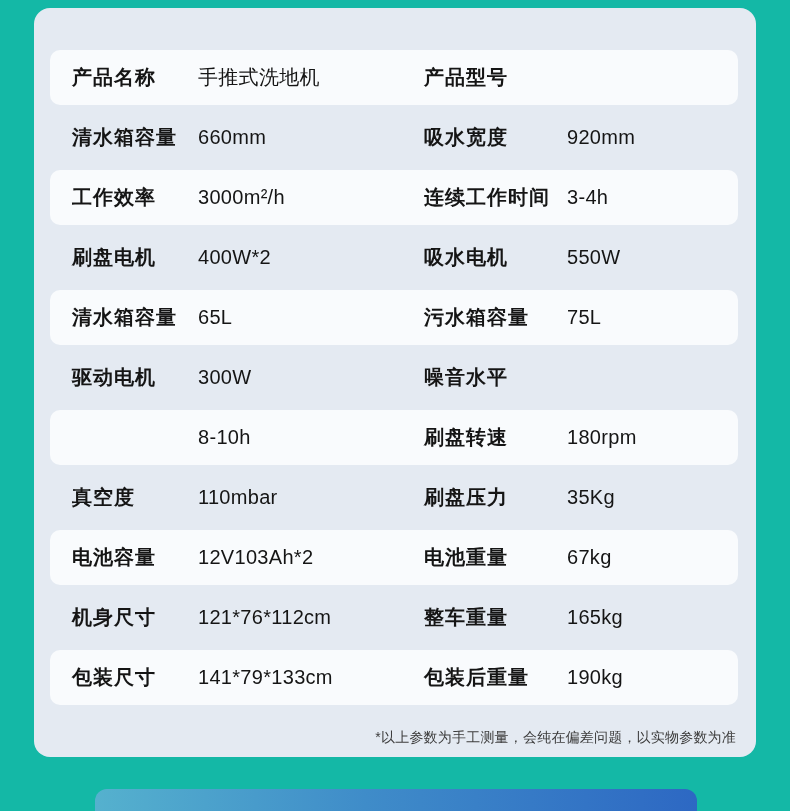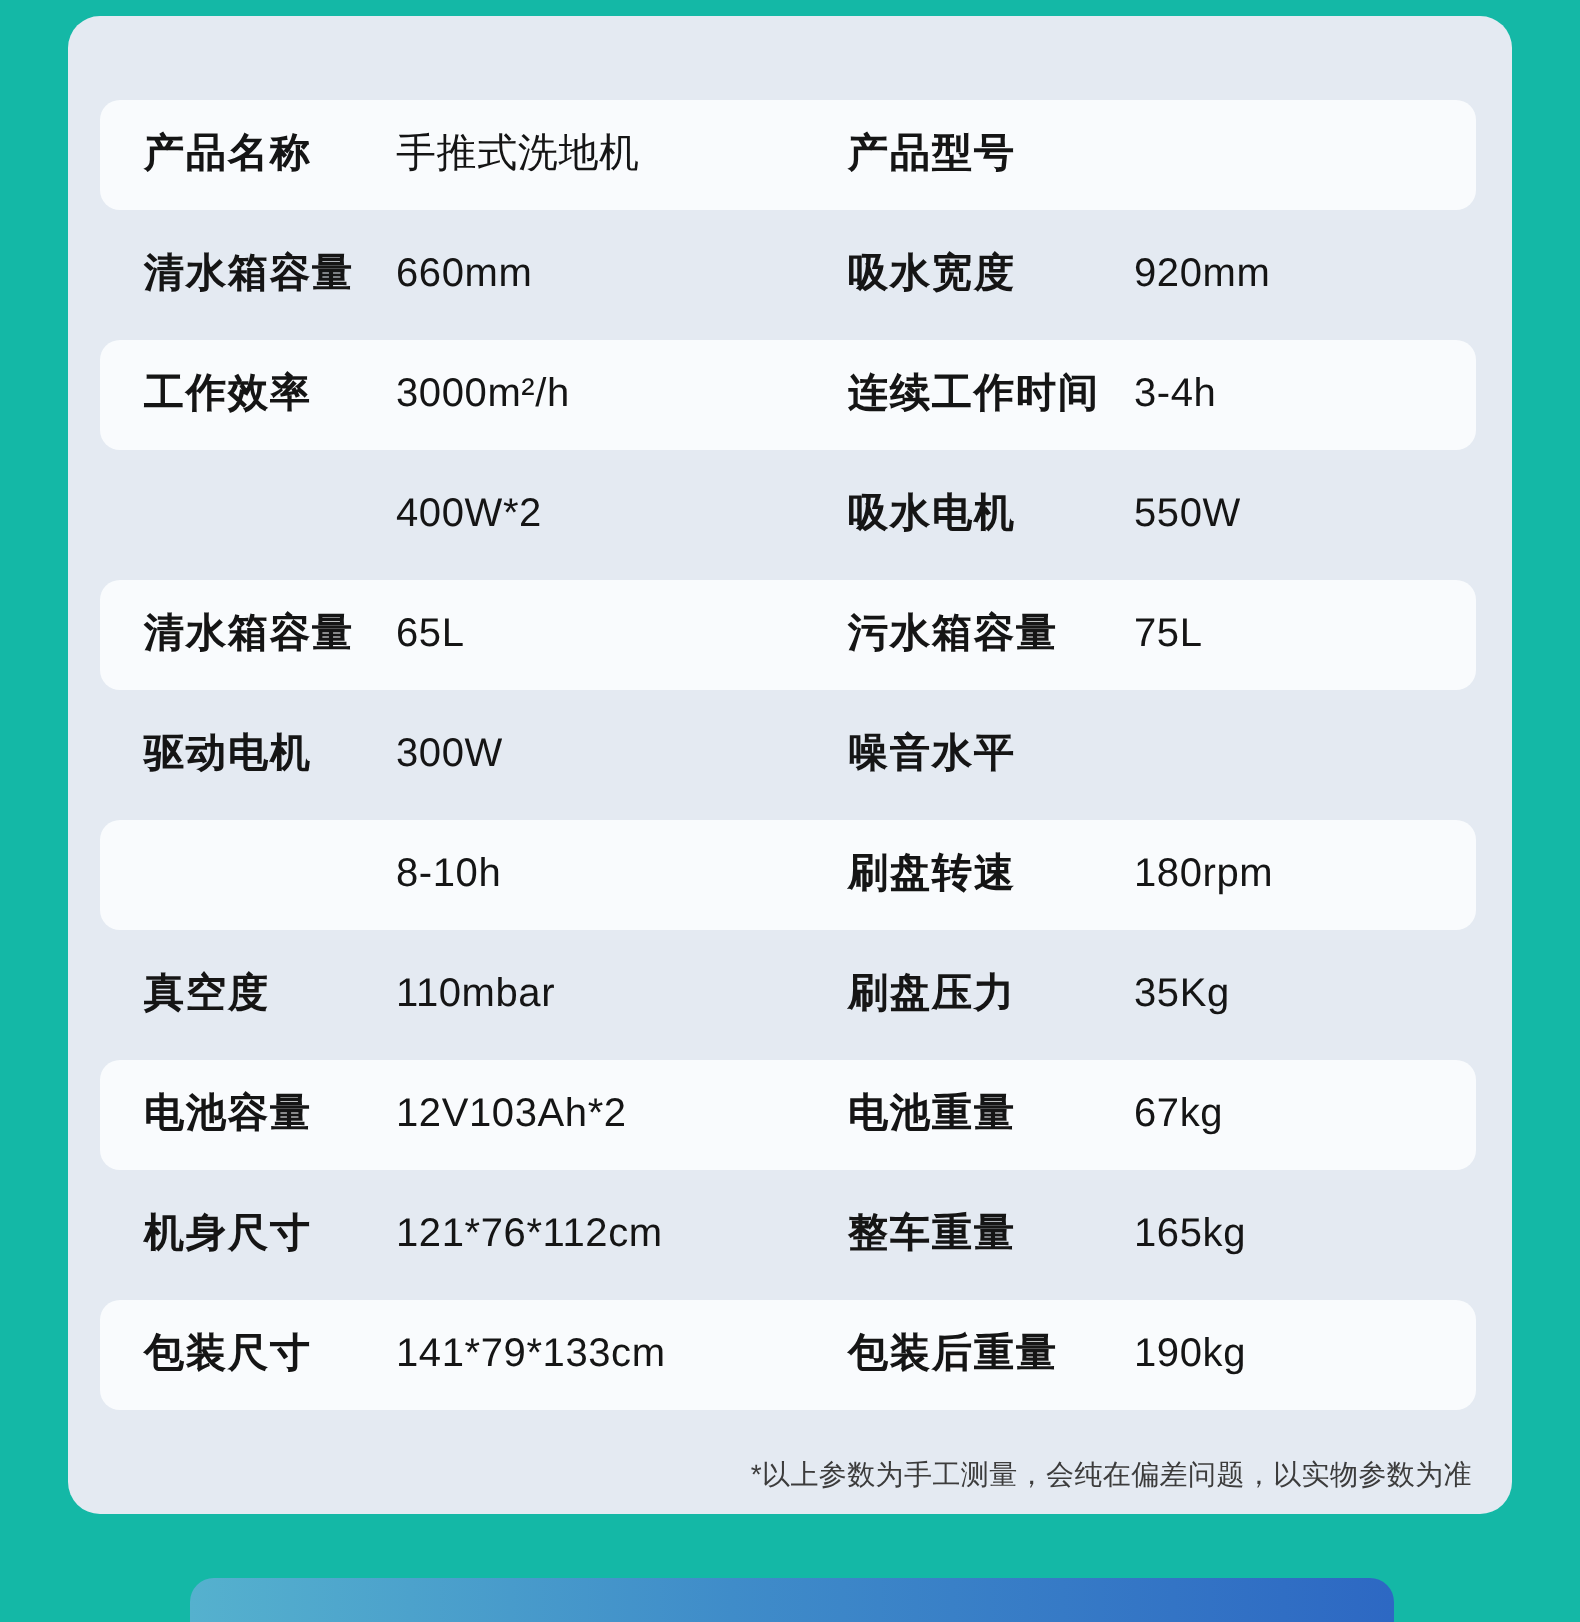--- a/index.html
+++ b/index.html
@@ -95,20 +95,21 @@
           <span class="cell label c2l">吸水宽度</span>
           <span class="cell value c2v">920mm</span>
         </div>
         <div class="row striped">
           <span class="cell label c1l">工作效率</span>
           <span class="cell value c1v">3000m²/h</span>
           <span class="cell label c2l">连续工作时间</span>
           <span class="cell value c2v">3-4h</span>
         </div>
         <div class="row">
+          <span class="cell label c1l">刷盘电机</span>
           <span class="cell value c1v">400W*2</span>
           <span class="cell label c2l">吸水电机</span>
           <span class="cell value c2v">550W</span>
         </div>
         <div class="row striped">
           <span class="cell label c1l">清水箱容量</span>
           <span class="cell value c1v">65L</span>
           <span class="cell label c2l">污水箱容量</span>
           <span class="cell value c2v">75L</span>
         </div>

